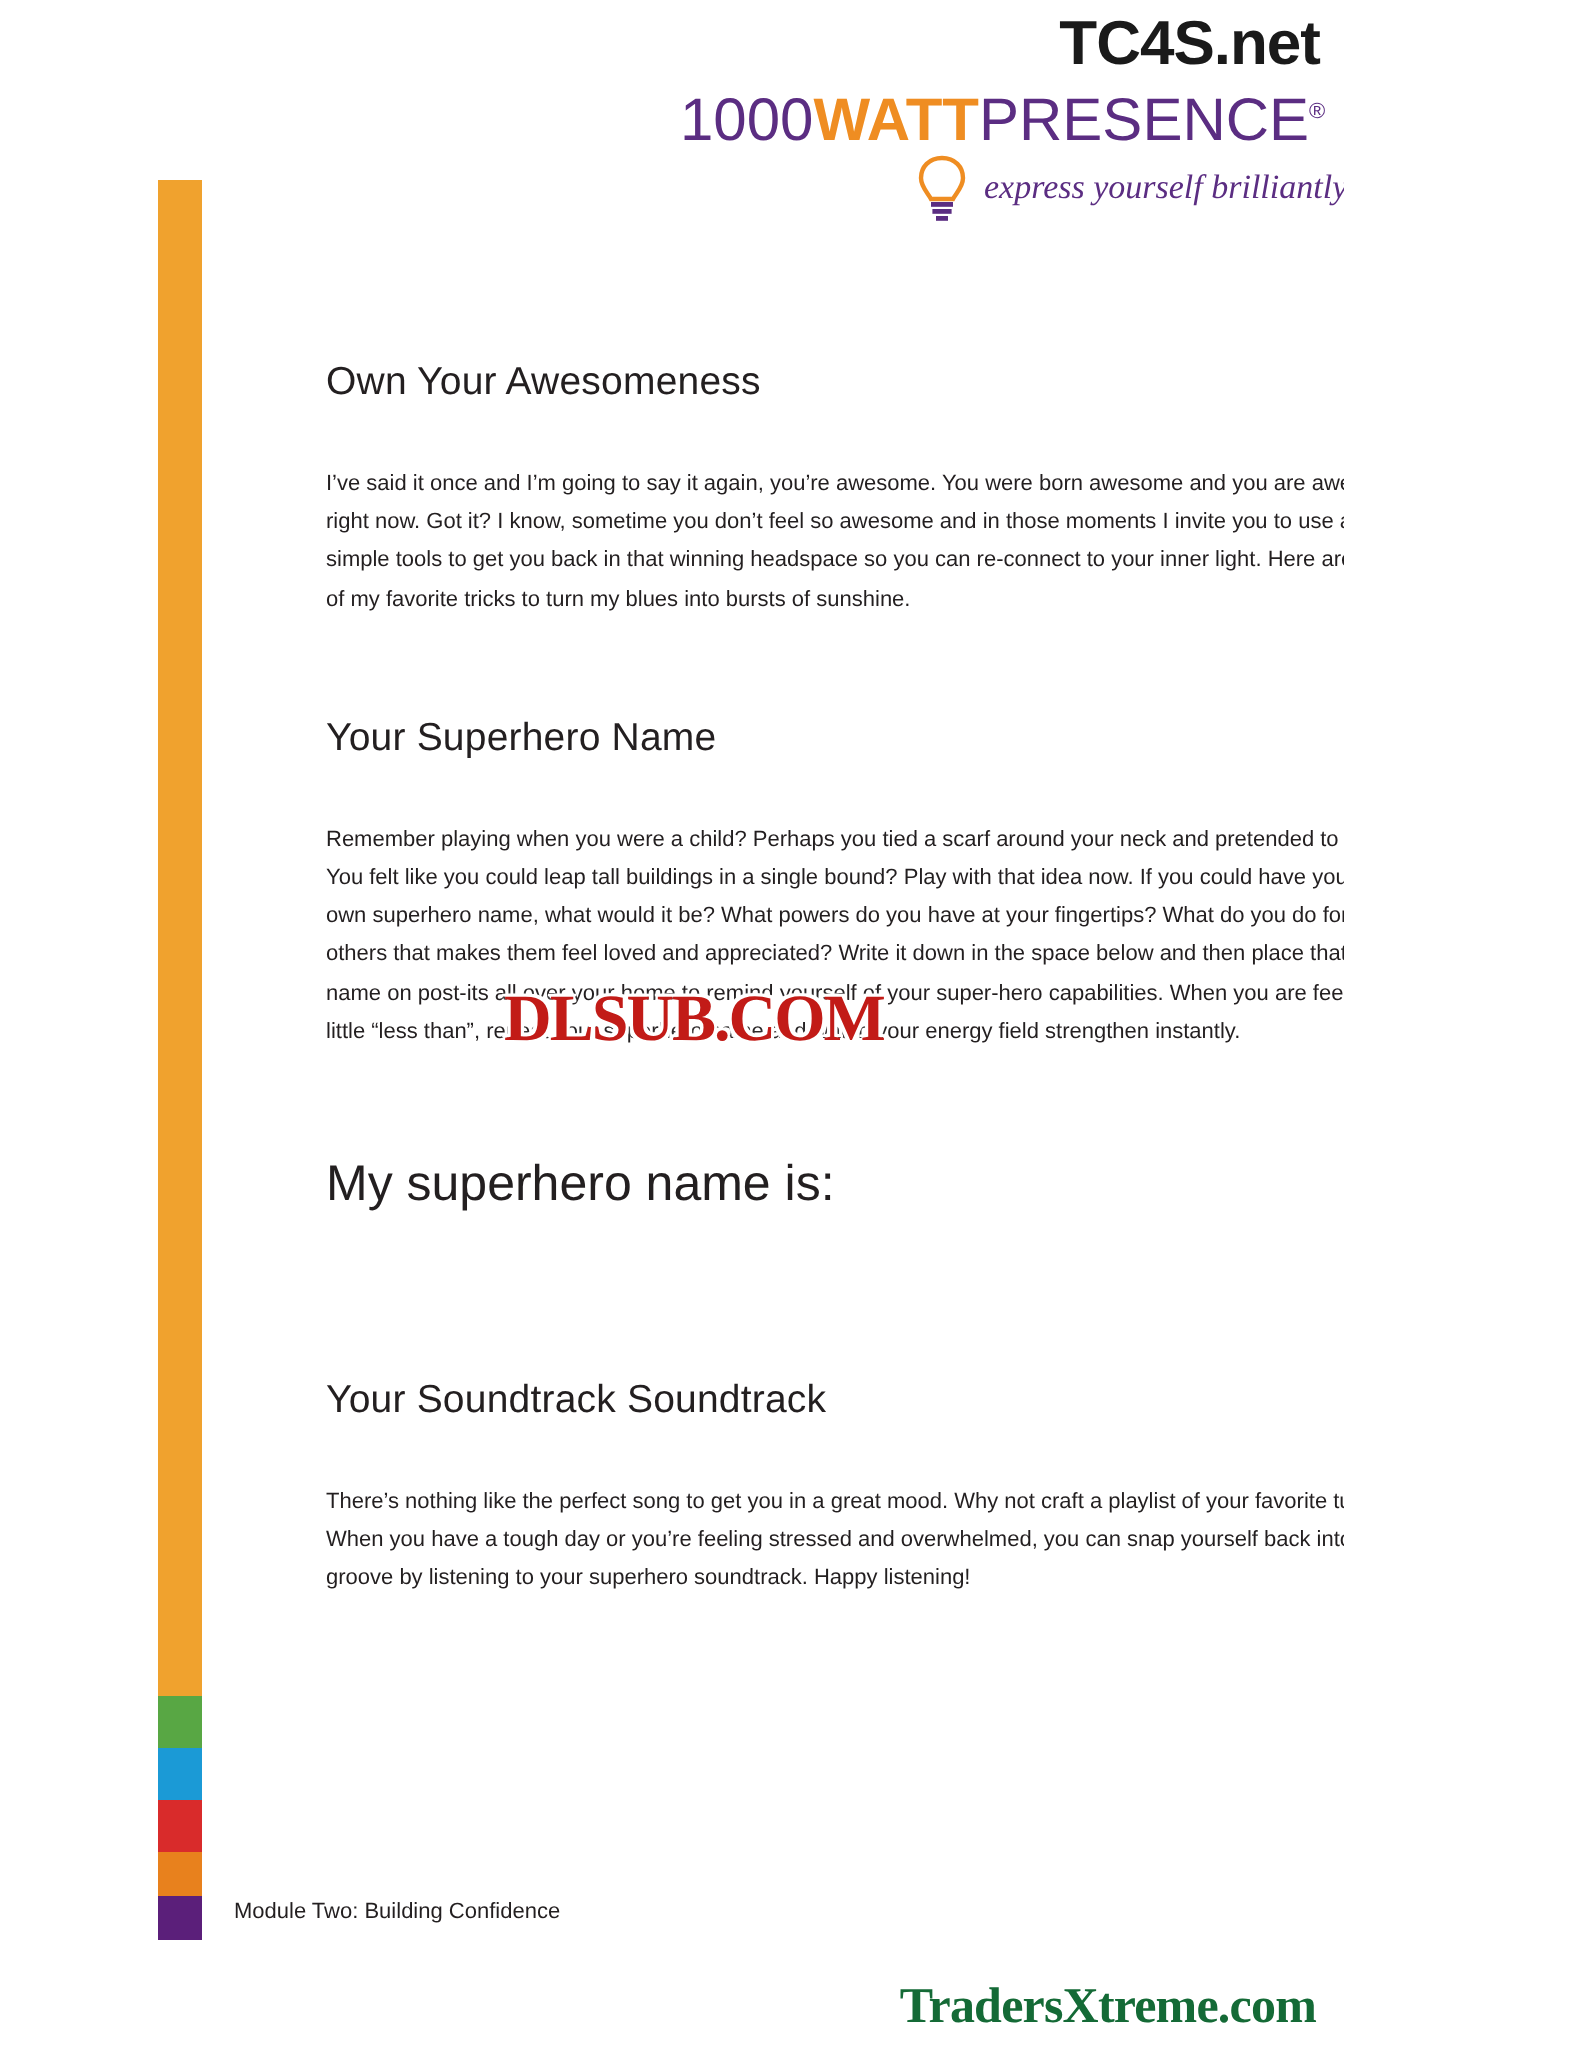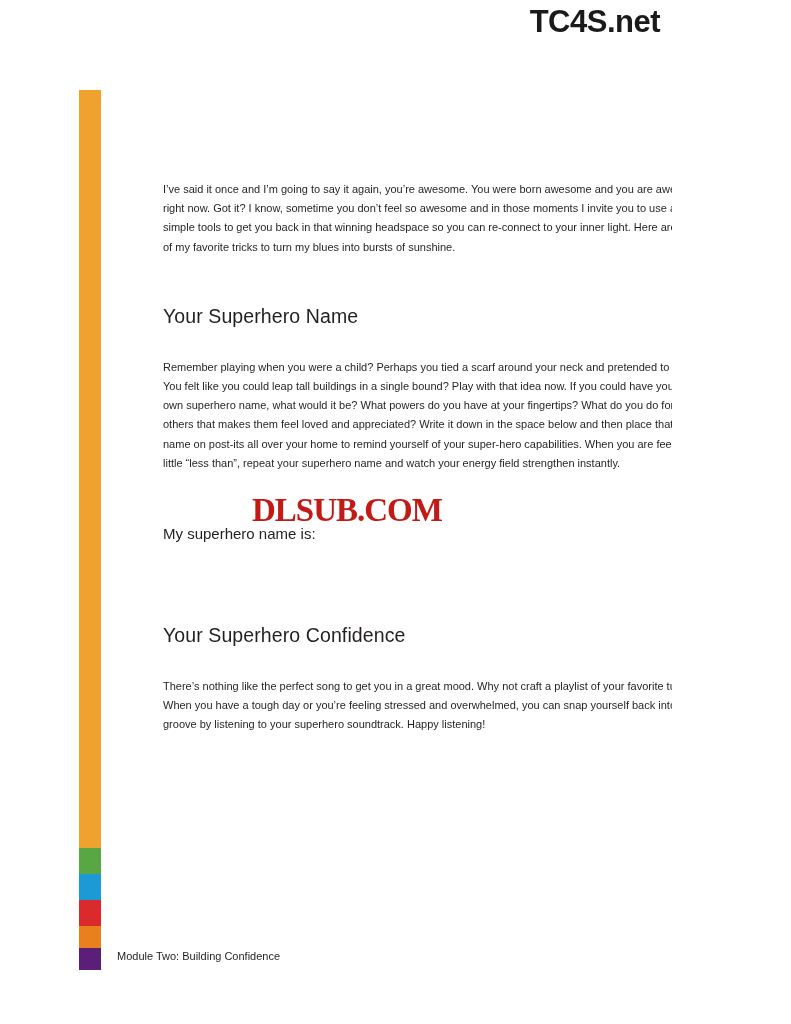--- a/index.html
+++ b/index.html
@@ -136,21 +136,21 @@
     font-size: 11px;
     line-height: 19.2px;
     color: #231f20;
     margin: 0;
     text-align: left;
   }
   .block { margin-bottom: 38px; }
   .block-tall { margin-bottom: 24px; }
   .prompt {
     font-family: "Liberation Sans", sans-serif;
-    font-size: 15px;
+    font-size: 25px;
     color: #231f20;
     margin: 0;
   }
 
   
   .footer {
     position: absolute;
     left: 117px;
     top: 950px;
     font-family: "Liberation Sans", sans-serif;
@@ -159,50 +159,66 @@
     z-index: 20;
   }
 </style>
 </head>
 <body>
 
 <div class="page">
 
   <div class="wm-topright">TC4S.net</div>
 
+  <div class="logo">
+    <div class="logo-line1">
+      <span class="logo-1000">1000</span><span class="logo-watt">WATT</span><span class="logo-presence">PRESENCE</span><span class="logo-reg">®</span>
+    </div>
+    <div class="logo-bulb">
+      <svg width="26" height="34" viewBox="0 0 26 34">
+        <path d="M13 2 C6.5 2 2.5 6.5 2.5 12 C2.5 16.5 6 19.5 7.5 22.5 L18.5 22.5 C20 19.5 23.5 16.5 23.5 12 C23.5 6.5 19.5 2 13 2 Z" fill="none" stroke="#ef8d22" stroke-width="2.2"></path>
+        <rect x="7.5" y="24" width="11" height="2.4" fill="#5b2d82"></rect>
+        <rect x="8.2" y="27.5" width="9.6" height="2.4" fill="#5b2d82"></rect>
+        <rect x="10" y="31" width="6" height="2.4" fill="#5b2d82"></rect>
+      </svg>
+    </div>
+    <div class="logo-tag">express yourself brilliantly</div>
+  </div>
 
   <div class="sidebar">
     <div class="bar-seg" style="background:#f0a22e;height:758px;"></div>
     <div class="bar-seg" style="background:#58a744;height:26px;"></div>
     <div class="bar-seg" style="background:#1b9ad6;height:26px;"></div>
     <div class="bar-seg" style="background:#d92b2b;height:26px;"></div>
     <div class="bar-seg" style="background:#e8811d;height:22px;"></div>
     <div class="bar-seg" style="background:#5b1f7a;height:22px;"></div>
   </div>
 
   <div class="content">
 
     <div class="block">
+      <h2 class="sec">Own Your Awesomeness</h2>
       <p class="body">I’ve said it once and I’m going to say it again, you’re awesome. You were born awesome and you are awesome right now.  Got it?  I know, sometime you don’t feel so awesome and in those moments I invite you to use a few simple tools to get you back in that winning headspace so you can re-connect to your inner light.  Here are two of my favorite tricks to turn my blues into bursts of sunshine.</p>
     </div>
 
     <div class="block-tall" style="margin-top:48px;">
       <h2 class="sec">Your Superhero Name</h2>
       <p class="body">Remember playing when you were a child?  Perhaps you tied a scarf around your neck and pretended to fly?  You felt like you could leap tall buildings in a single bound?  Play with that idea now.  If you could have your very own superhero name, what would it be?  What powers do you have at your fingertips?  What do you do for others that makes them feel loved and appreciated?  Write it down in the space below and then place that name on post-its all over your home to remind yourself of your super-hero capabilities.  When you are feeling a little “less than”, repeat your superhero name and watch your energy field strengthen instantly.</p>
     </div>
 
     <div style="margin-top:52px;">
       <p class="prompt">My superhero name is:</p>
     </div>
 
     <div style="margin-top:82px;">
-      <h2 class="sec">Your Superhero Confidence</h2>
+      <h2 class="sec">Your Soundtrack Soundtrack</h2>
       <p class="body">There’s nothing like the perfect song to get you in a great mood.  Why not craft a playlist of your favorite tunes?  When you have a tough day or you’re feeling stressed and overwhelmed, you can snap yourself back into your groove by listening to your superhero soundtrack.   Happy listening!</p>
     </div>
 
   </div>
 
   <div class="wm-center">DLSUB.COM</div>
 
   <div class="footer">Module Two: Building Confidence</div>
 
+  <div class="wm-bottomright">TradersXtreme.com</div>
 
 </div>
 
 </body></html>

